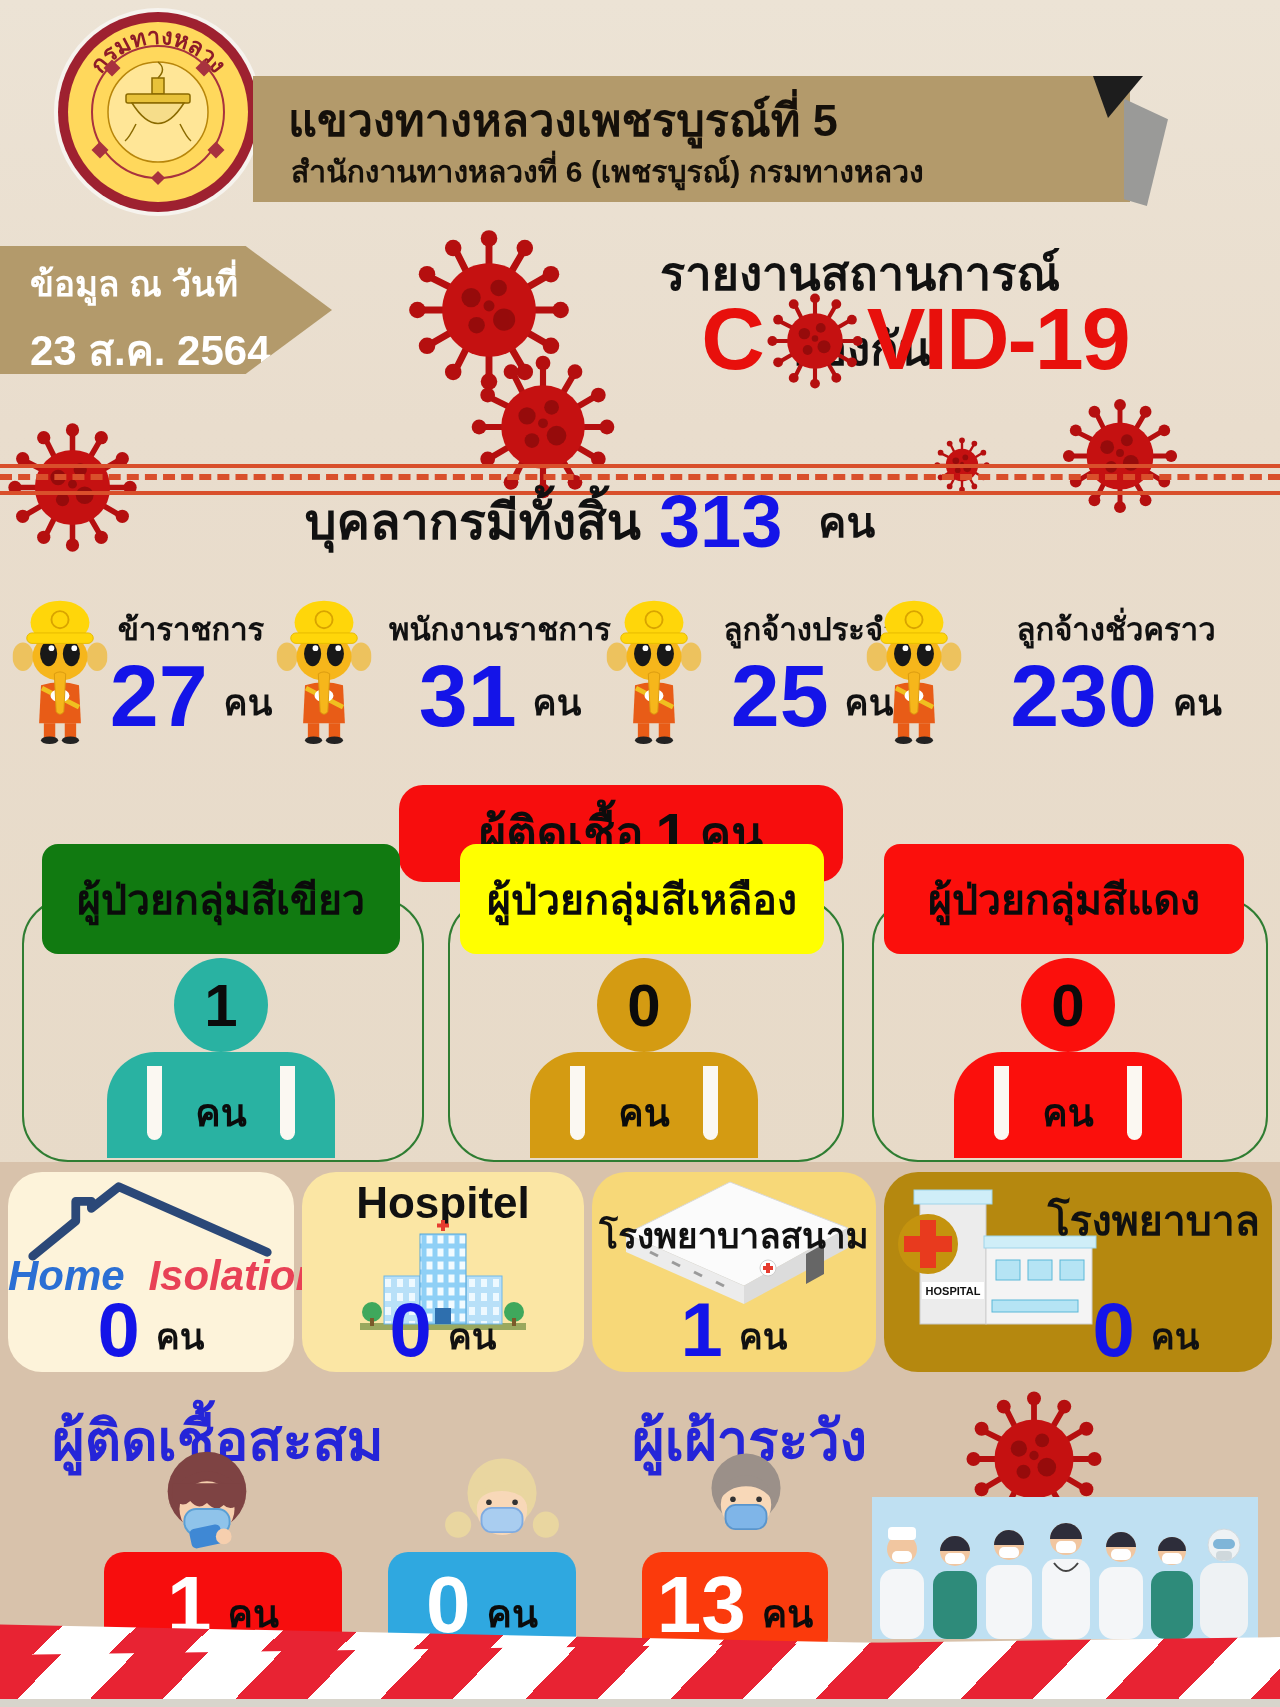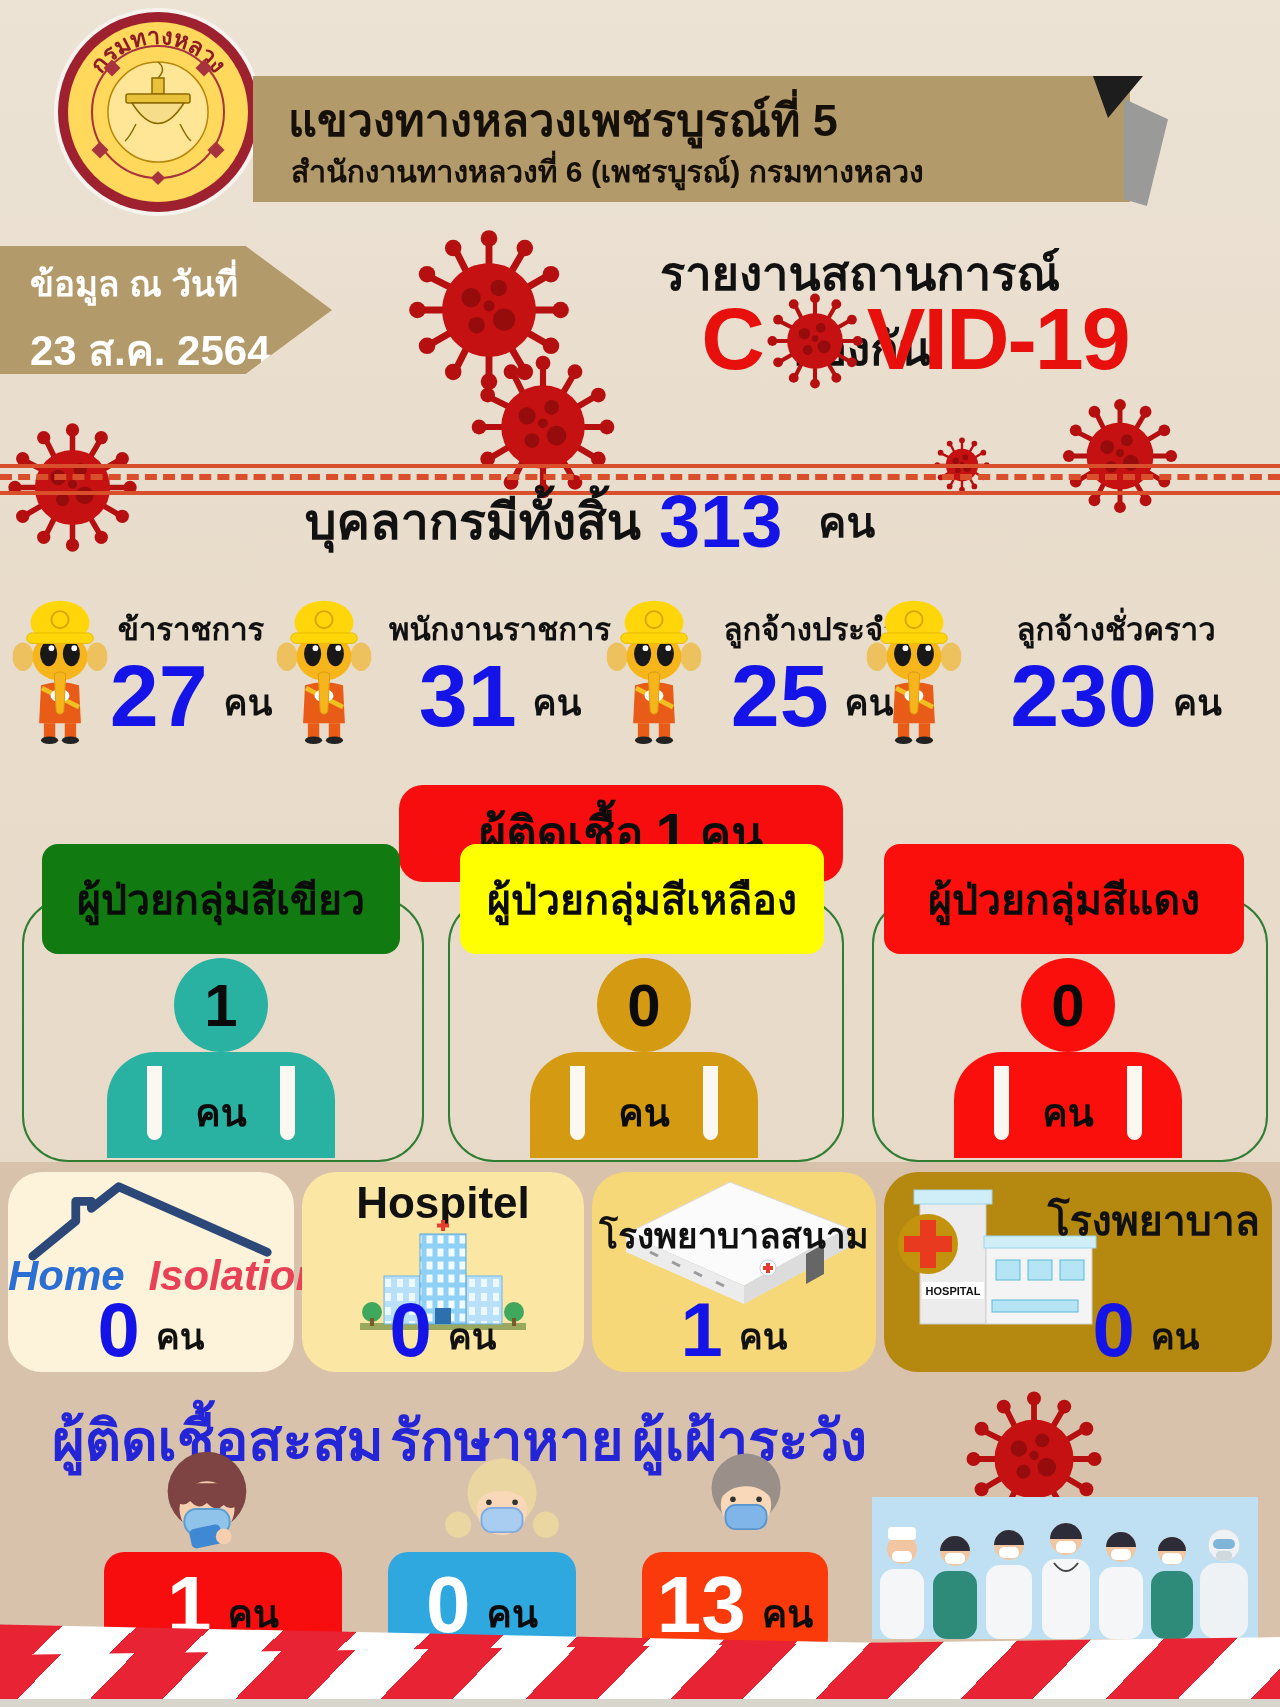--- a/index.html
+++ b/index.html
@@ -427,21 +427,20 @@
       <rect x="100" y="118" width="86" height="12" fill="#b5e4f4" stroke="#5ab8d8"></rect>
     </svg>
     <div class="c4-label">โรงพยาบาล</div>
     <div class="care-num c4-num">
       <span class="cn">0</span>
       <span class="cu">คน</span>
     </div>
   </div>
 
   <div class="abs stat-label sl1">ผู้ติดเชื้อสะสม</div>
-  <div class="abs stat-label sl2">รักษาหาย</div>
   <div class="abs stat-label sl3">ผู้เฝ้าระวัง</div>
 
   <svg class="person sp1" viewBox="0 0 150 120">
     <circle cx="75" cy="48" r="40" fill="#7e4343"></circle>
     <circle cx="75" cy="66" r="28" fill="#f6cfae"></circle>
     <path d="M36 62 Q45 38 75 36 Q105 38 114 62 L110 48 Q96 28 75 28 Q54 28 40 48 Z" fill="#7e4343"></path>
     <path d="M40 56 q10 10 18 2 q8 10 17 2 q9 10 17 2 q8 8 18 -4 L110 40 L40 40 Z" fill="#7e4343"></path>
     <rect x="52" y="66" width="46" height="26" rx="12" fill="#8fc3ea" stroke="#5a9fd4" stroke-width="2"></rect>
     <rect x="58" y="84" width="32" height="20" rx="5" fill="#3f88d4" transform="rotate(-12 74 94)"></rect>
     <circle cx="92" cy="94" r="8" fill="#f6cfae"></circle>

